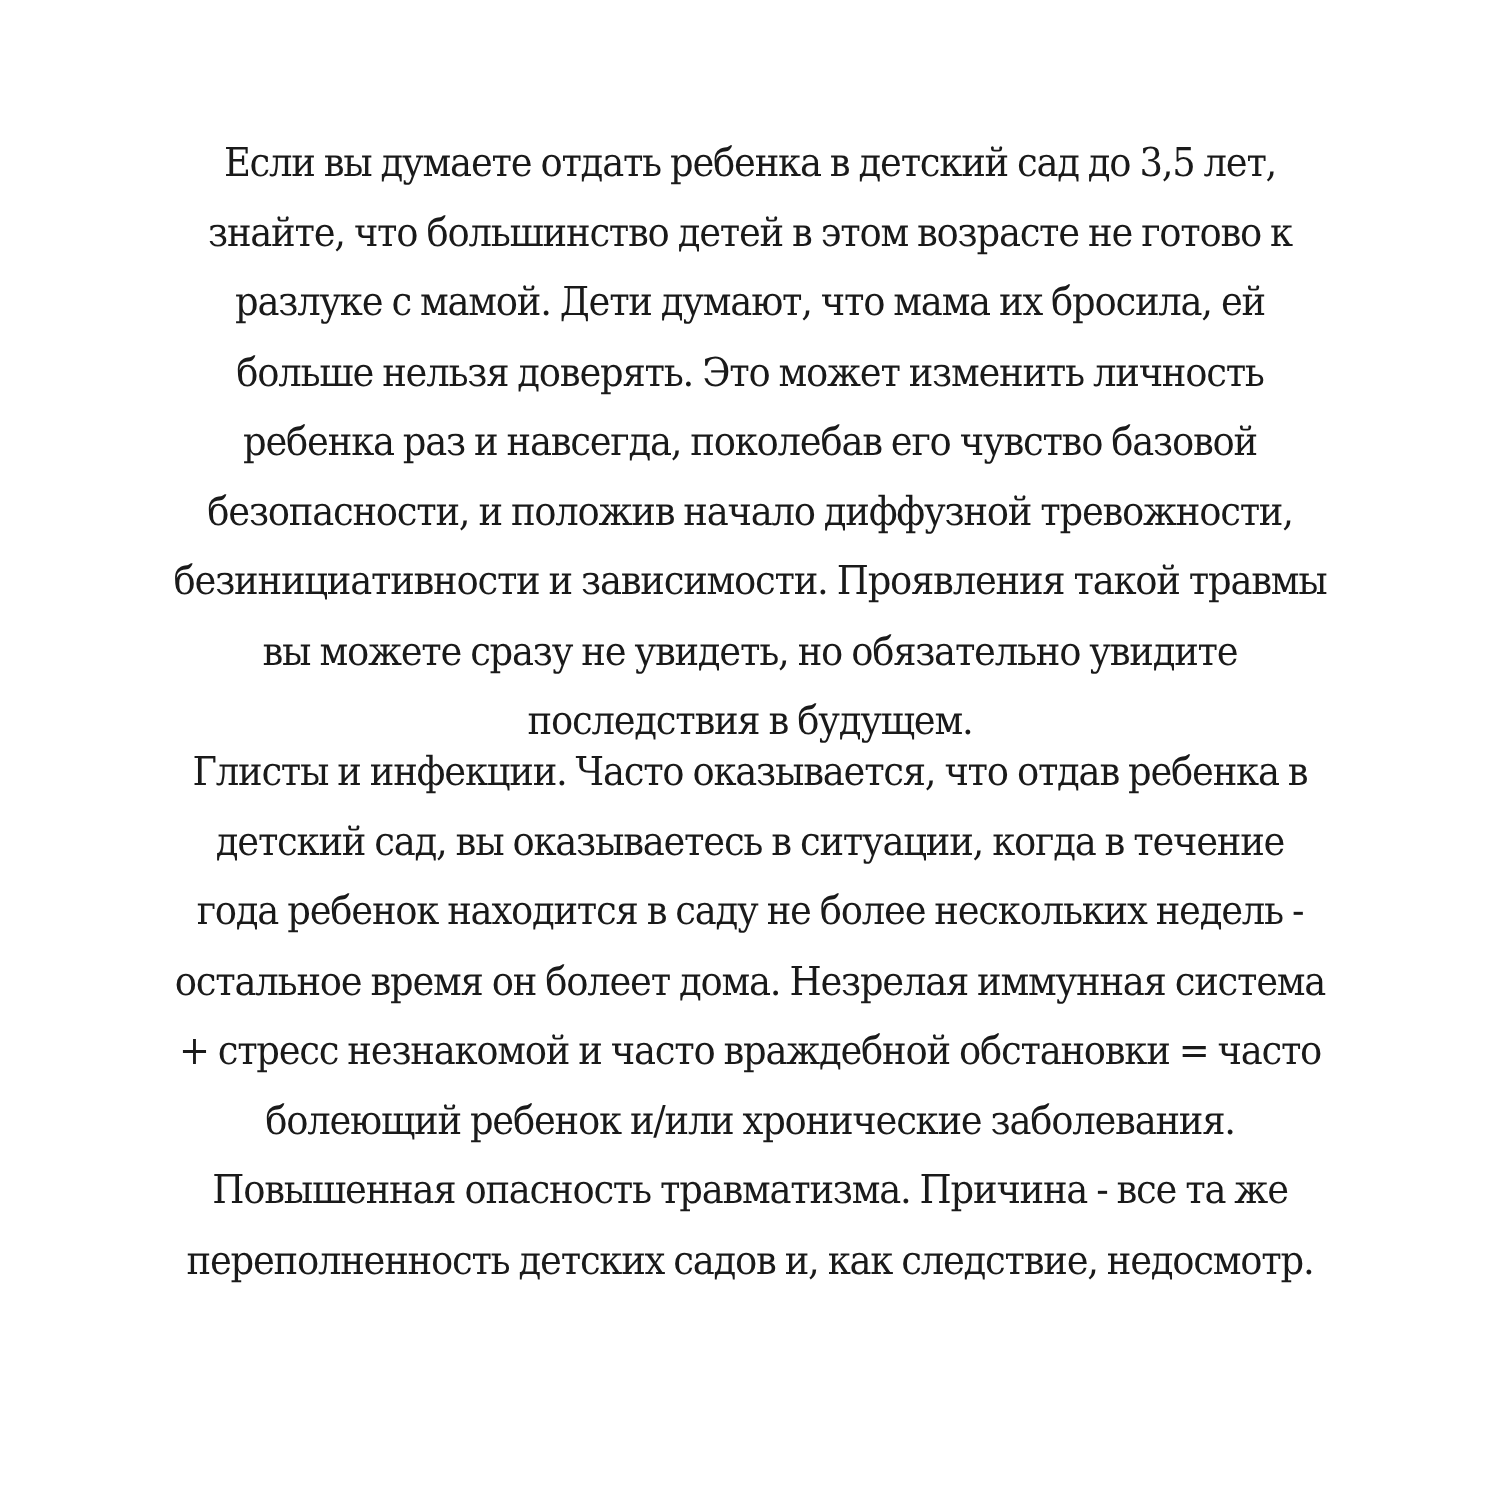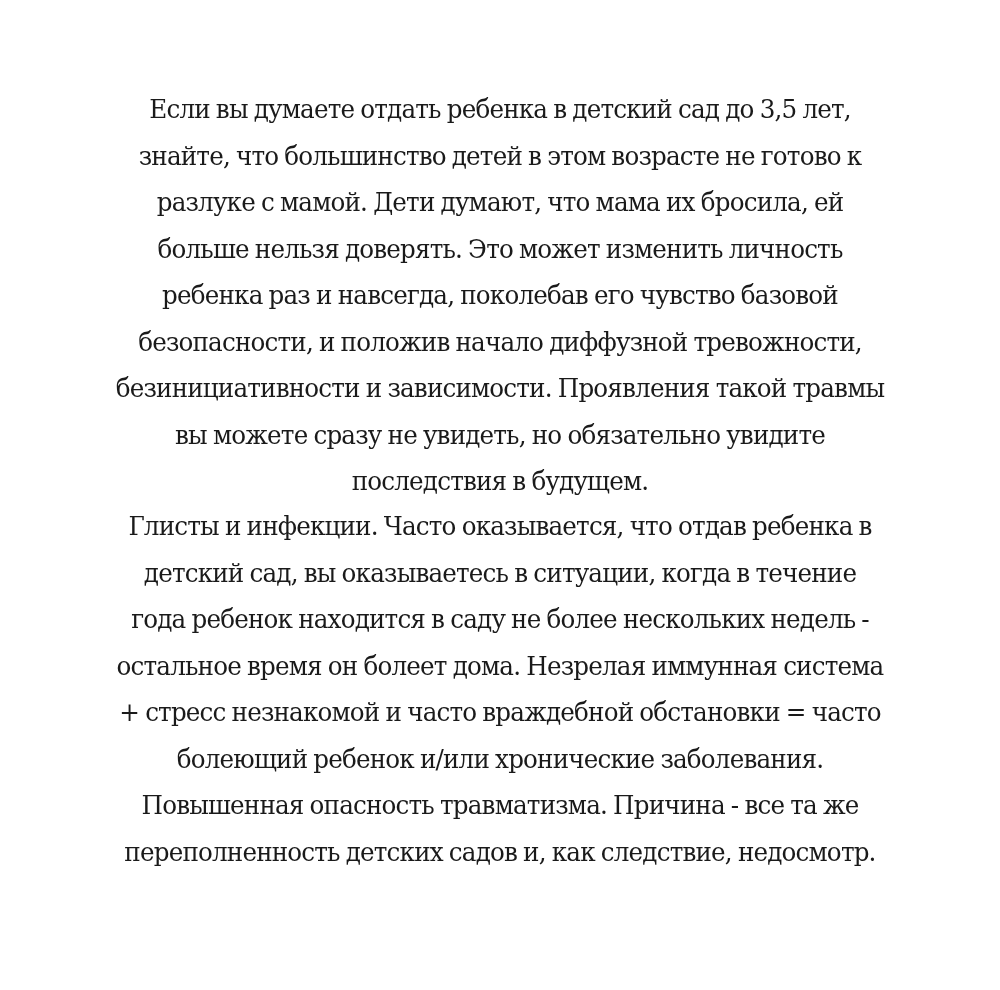--- a/index.html
+++ b/index.html
@@ -23,21 +23,21 @@
       height: 990px;
       padding-left: 10px;
     }
     .paragraph {
       position: absolute;
       left: 0;
       width: 1000px;
       text-align: center;
     }
     .p1 { top: 86px; }
-    .p2 { top: 503px; }
+    .p2 { top: 492px; }
     .line {
       display: block;
       font-size: 26.5px;
       line-height: 46.5px;
       height: 46.5px;
       white-space: nowrap;
       letter-spacing: -0.9px;
       word-spacing: -1px;
       transform: scaleX(0.93);
       transform-origin: center center;

